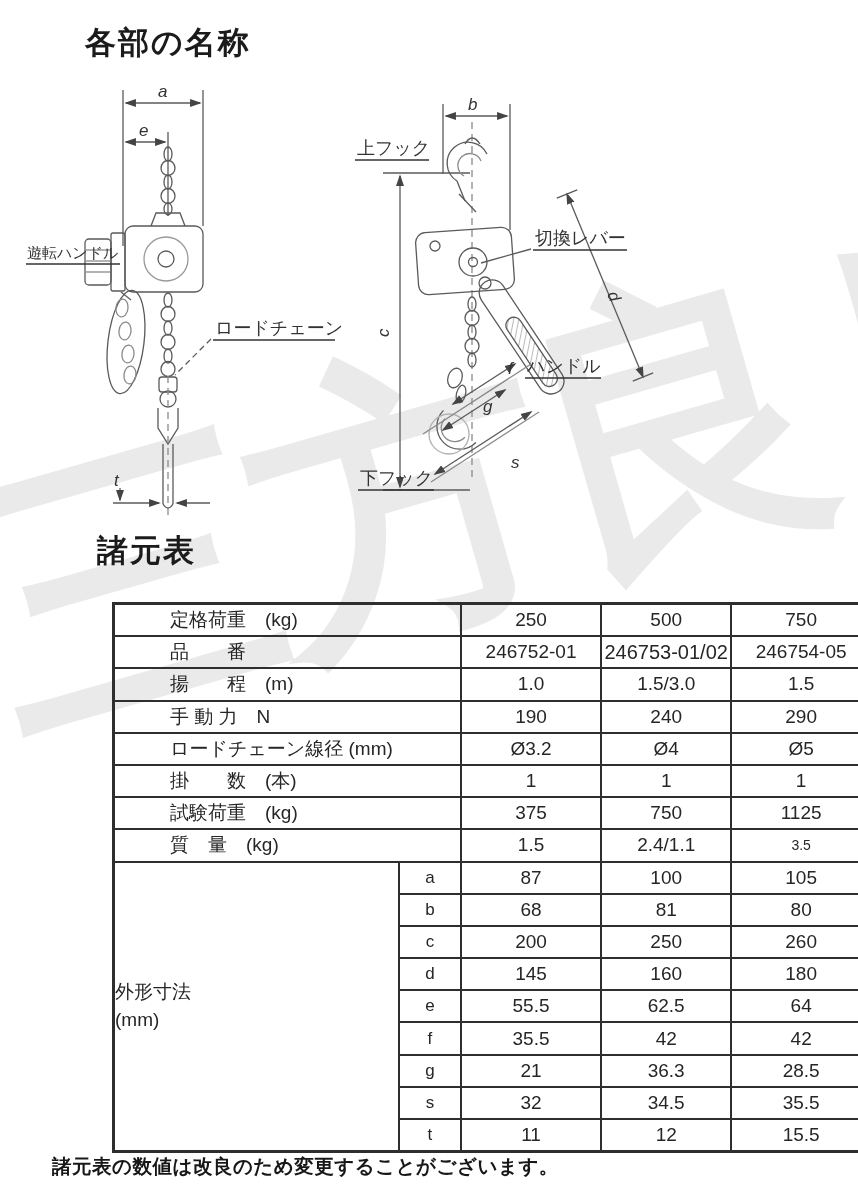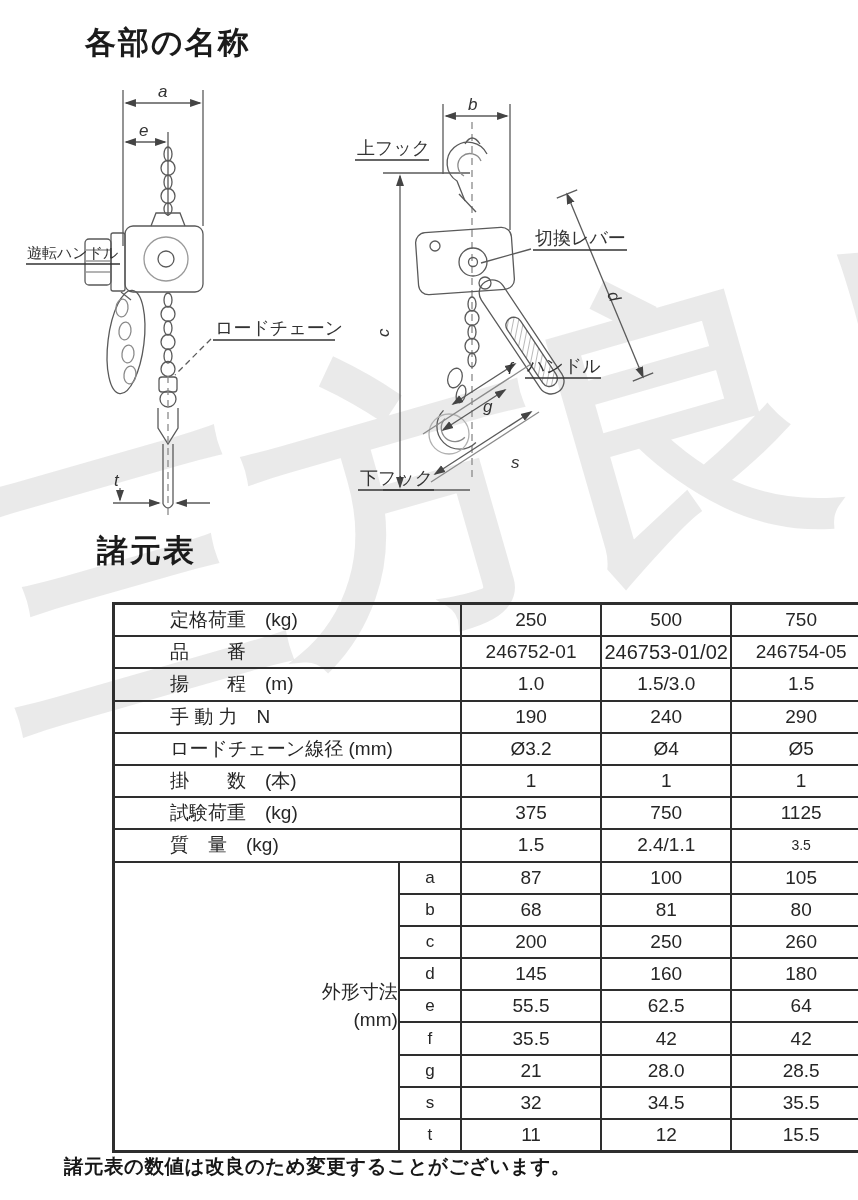--- a/index.html
+++ b/index.html
@@ -32,24 +32,24 @@
     position:absolute;left:64px;top:602px;z-index:2;
     border-collapse:collapse;table-layout:fixed;width:761px;
     font-size:19px;color:#262626;margin-left:48px;
   }
   .spec-table td{
     border:2px solid #2e2e2e;height:30.2px;padding:0;
     text-align:center;vertical-align:middle;overflow:hidden;white-space:nowrap;
   }
   .spec-table{border:3px solid #2e2e2e;}
   .spec-table td.lbl{text-align:left;padding-left:55px;}
-  .spec-table td.dimgrp{text-align:right;font-size:19px;line-height:1.5;}
+  .spec-table td.dimgrp{text-align:left;font-size:19px;line-height:1.5;}
   .spec-table td.dimkey{font-size:17px;}
   .footer-note{
-    position:absolute;left:64px;top:1153px;z-index:2;
+    position:absolute;left:52px;top:1153px;z-index:2;
     font-size:19.5px;font-weight:bold;color:#171717;letter-spacing:.5px;
   }
 </style>
 </head>
 <body>
 
 <div class="page">
 
   <div class="watermark">三方良し</div>
 
@@ -294,21 +294,21 @@
       </tr>
       <tr>
         <td class="dimkey">f</td>
         <td>35.5</td>
         <td>42</td>
         <td>42</td>
       </tr>
       <tr>
         <td class="dimkey">g</td>
         <td>21</td>
-        <td>28.0</td>
+        <td>36.3</td>
         <td>28.5</td>
       </tr>
       <tr>
         <td class="dimkey">s</td>
         <td>32</td>
         <td>34.5</td>
         <td>35.5</td>
       </tr>
       <tr>
         <td class="dimkey">t</td>

